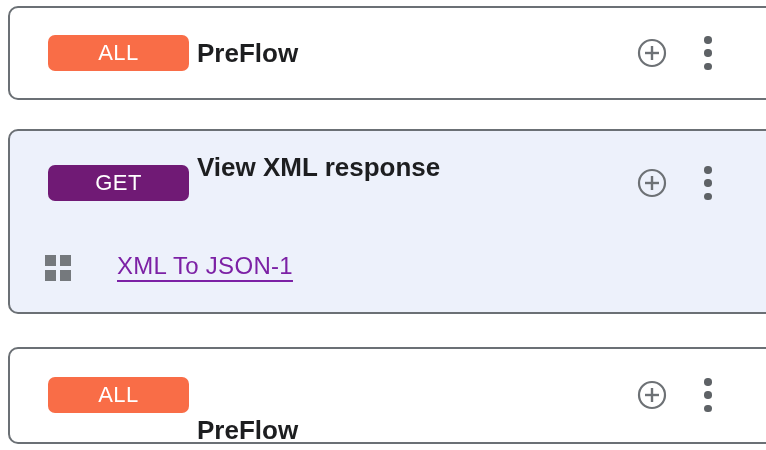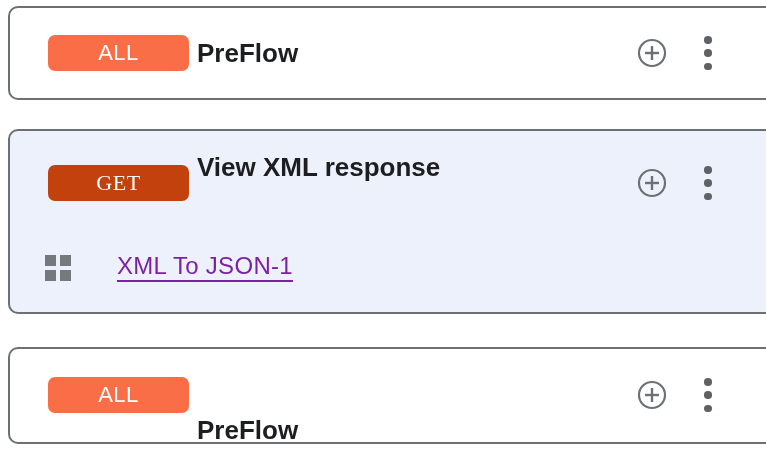--- a/index.html
+++ b/index.html
@@ -110,21 +110,21 @@
     </svg>
   </button>
   <button class="dots-btn">
     <span class="dot"></span>
     <span class="dot"></span>
     <span class="dot"></span>
   </button>
 </div>
 
 <div class="card" id="card-getflow" style="background-color: rgb(237, 241, 251);">
-  <div class="badge" style="background-color: #c2410c; font-family: Liberation Serif, serif;">GET</div>
+  <div class="badge" style="background-color: #701a75;">GET</div>
   <div class="flow-title">View XML response</div>
   <button class="add-btn">
     <svg width="30" height="30" viewBox="0 0 30 30">
       <circle cx="15" cy="15" r="13" fill="none" stroke="#6d7175" stroke-width="2.2"></circle>
       <line x1="8" y1="15" x2="22" y2="15" stroke="#6d7175" stroke-width="2.4"></line>
       <line x1="15" y1="8" x2="15" y2="22" stroke="#6d7175" stroke-width="2.4"></line>
     </svg>
   </button>
   <button class="dots-btn row1">
     <span class="dot"></span>

